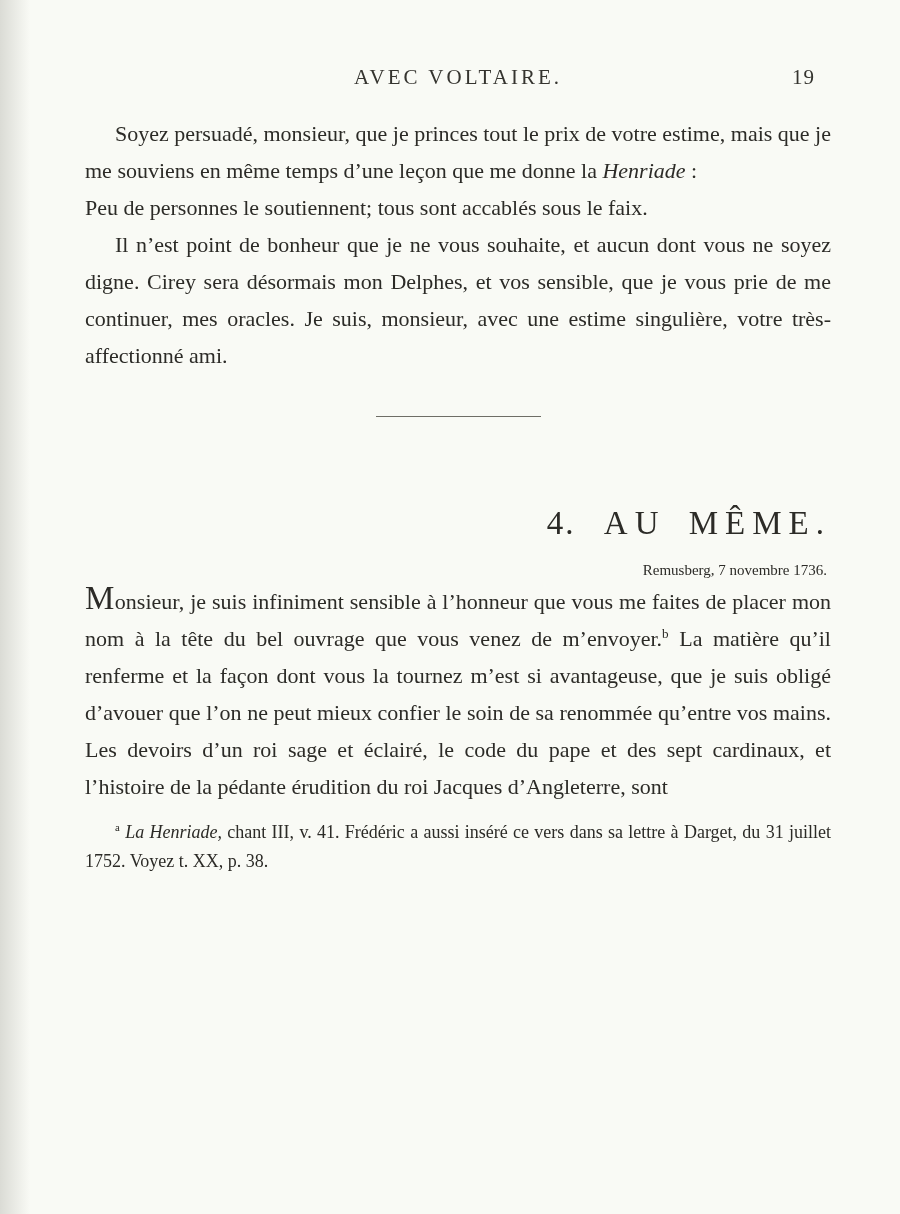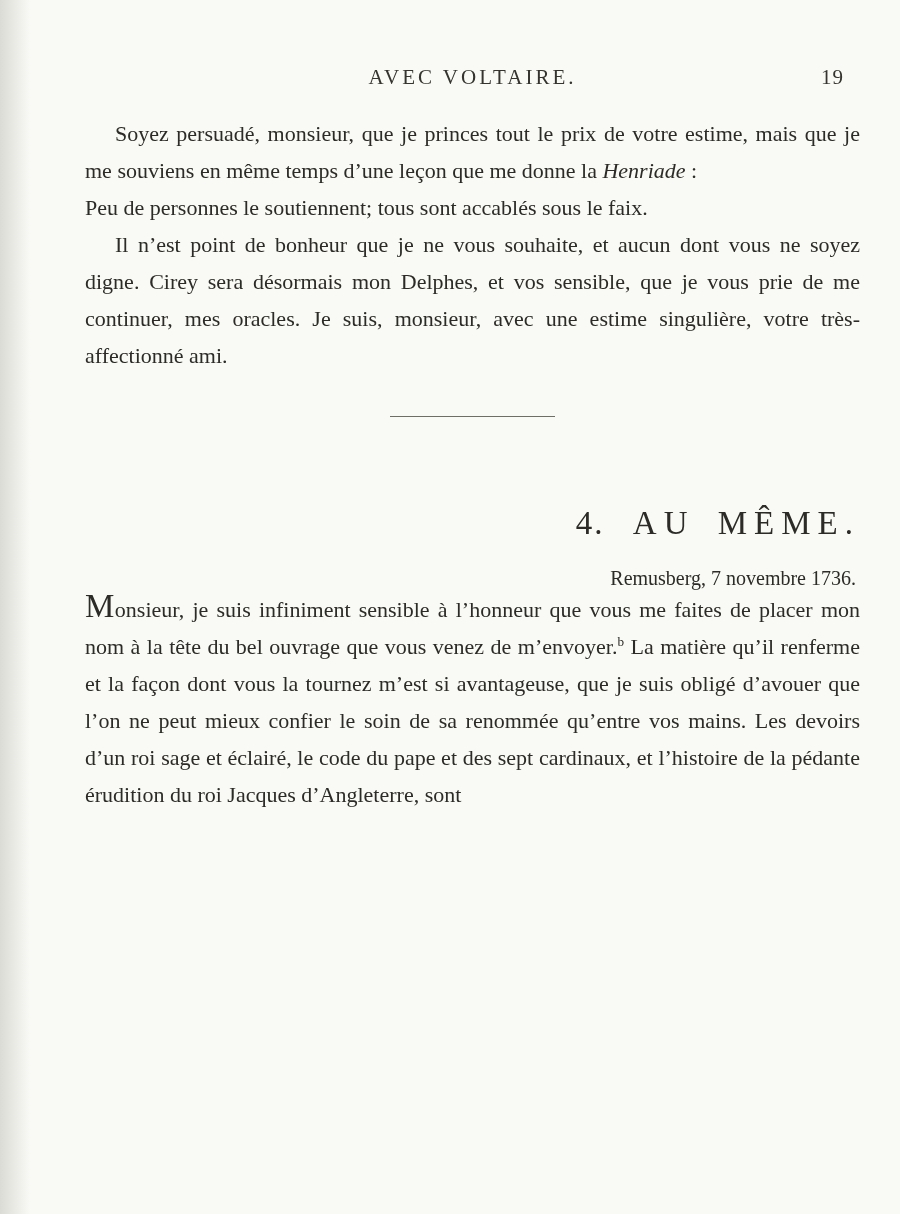--- a/index.html
+++ b/index.html
@@ -18,21 +18,21 @@
   }
   
   .page::before {
     content: "";
     position: absolute; left: 0; top: 0; bottom: 0; width: 30px;
     background: linear-gradient(90deg, rgba(110,110,100,0.22), rgba(110,110,100,0.0));
     pointer-events: none;
   }
   .content {
     position: relative;
-    padding: 64px 40px 0 85px;
+    padding: 64px 69px 0 85px;
     color: #2c2b27;
     font-size: 22px;
     line-height: 37px;
   }
   .running-header {
     position: relative;
     text-align: center;
     font-size: 21px;
     line-height: 26px;
     letter-spacing: 3px;
@@ -60,23 +60,23 @@
     margin: 86px 0 0 0;
     font-weight: normal;
     text-align: right;
     font-size: 33px;
     line-height: 40px;
     color: #2c2b27;
   }
   .letter-number { letter-spacing: 2px; }
   .letter-title { letter-spacing: 7px; margin-left: 20px; word-spacing: 8px; }
   .dateline {
-    margin-top: 22px;
+    margin-top: 14px;
     text-align: right;
-    font-size: 20px;
+    font-size: 15px;
     line-height: 26px;
     padding-right: 4px;
   }
   .letter-body { margin-top: 28px; }
   .initial {
     font-size: 33px;
     line-height: 1px;
     letter-spacing: 0.5px;
   }
   .footnotes {
@@ -116,16 +116,17 @@
     <h2 class="letter-heading">
       <span class="letter-number">4.</span>
       <span class="letter-title">AU MÊME.</span>
     </h2>
 
     <div class="dateline">Remusberg, 7 novembre 1736.</div>
 
     <p class="body-par letter-body"><span class="initial">M</span><span><span class="seg-n">onsieur, je suis infiniment sensible à l’honneur que vous me faites de placer mon nom à la tête du bel ouvrage que vous venez de m’envoyer.</span><span class="seg-sup">b</span><span class="seg-n">  La matière qu’il renferme et la façon dont vous la tournez m’est si avantageuse, que je suis obligé d’avouer que l’on ne peut mieux confier le soin de sa renommée qu’entre vos mains.  Les devoirs d’un roi sage et éclairé, le code du pape et des sept cardinaux, et l’histoire de la pédante érudition du roi Jacques d’Angleterre, sont</span></span></p>
 
     <div class="footnotes">
+      <p class="footnote"><span class="seg-sup">a</span><span class="seg-n"> </span><span class="seg-i">La Henriade,</span><span class="seg-n"> chant III, v. 41.  Frédéric a aussi inséré ce vers dans sa lettre à Darget, du 31 juillet 1752.  Voyez t. XX, p. 38.</span></p>
     </div>
 
   </div>
 </div>
 
 </body></html>

